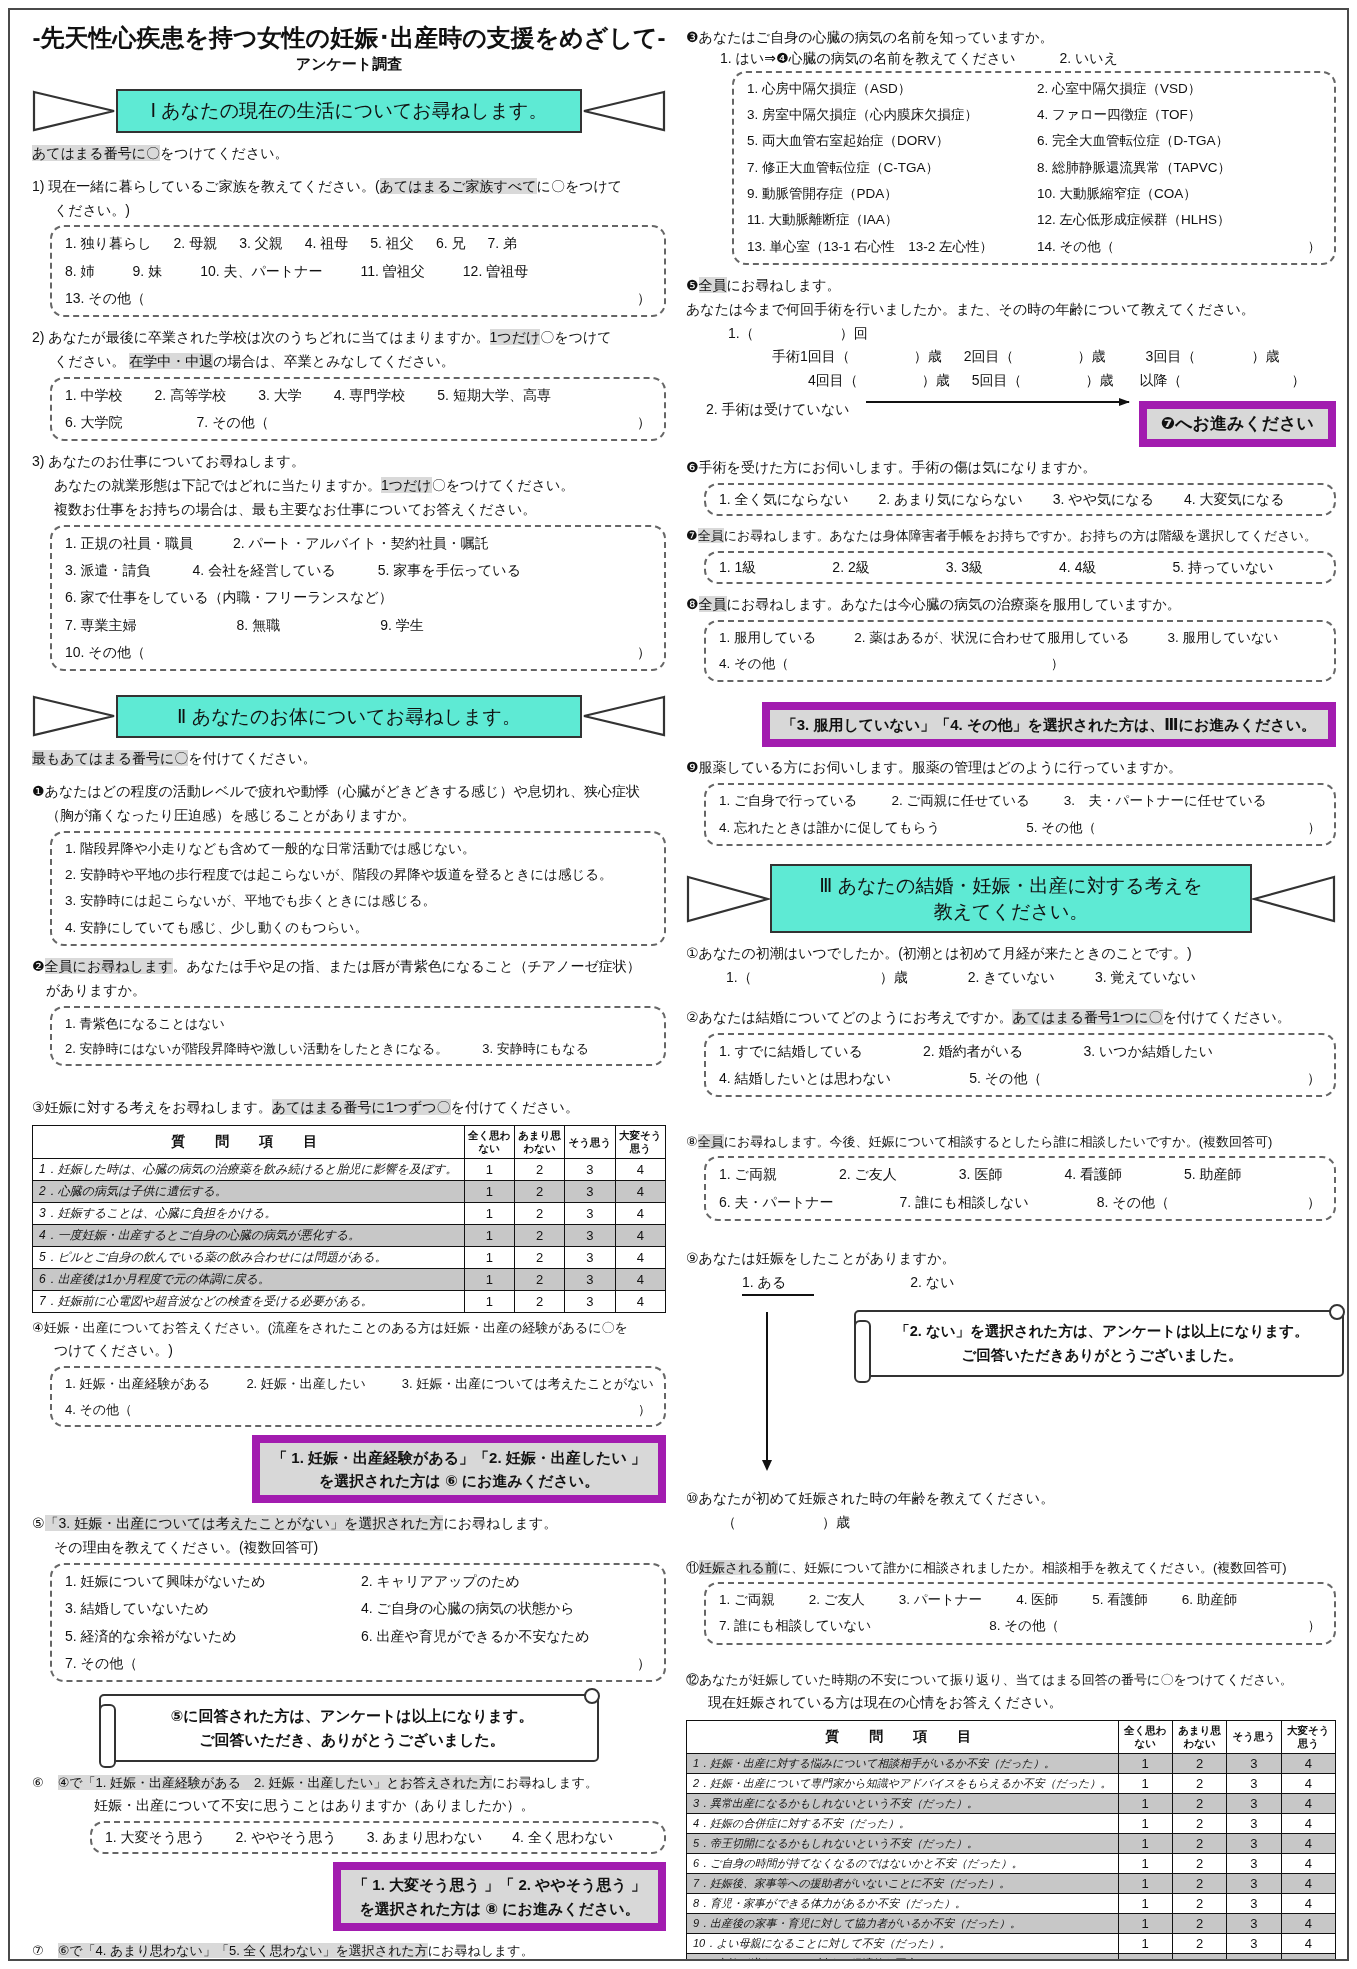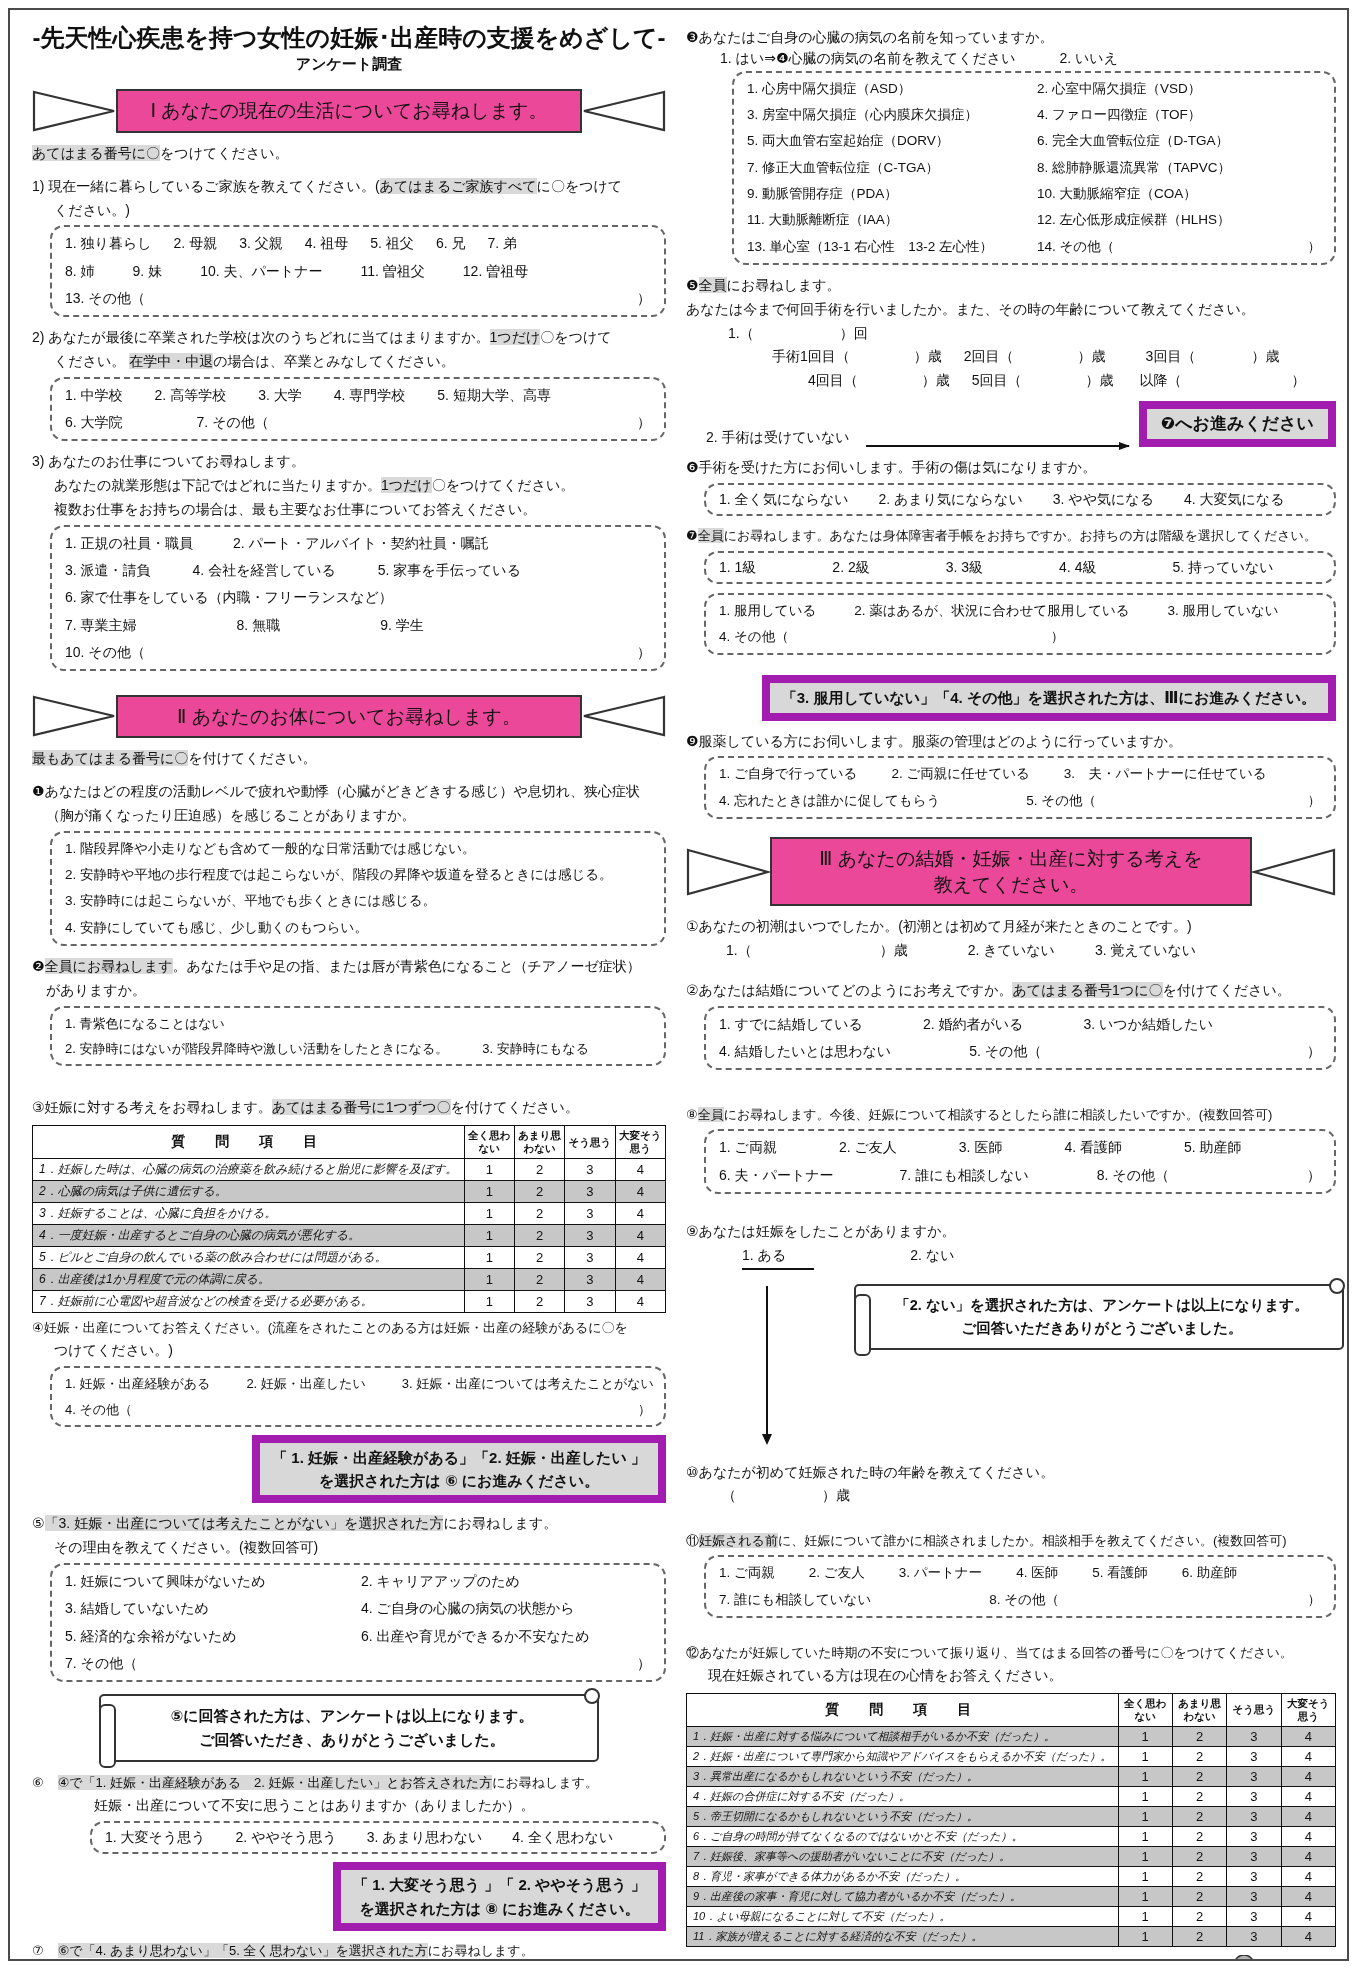--- a/index.html
+++ b/index.html
@@ -8,21 +8,21 @@
   .sheet{position:absolute;inset:8px;border:2px solid #4a4a4a;background:#fff;overflow:hidden;}
   .col{position:absolute;font-size:14px;}
   .col-left{left:22px;top:12px;width:634px;}
   .col-right{left:676px;top:16px;width:650px;}
 
   .title{font-size:24px;font-weight:bold;text-align:center;white-space:nowrap;}
   .subtitle{font-size:15px;font-weight:bold;text-align:center;margin-top:1px;}
 
   .ribbon{display:flex;align-items:center;margin:14px 0 8px;}
   .tail{flex:0 0 auto;}
-  .ribbon-box{flex:1;border:2px solid #333;background:#ec4899;text-align:center;
+  .ribbon-box{flex:1;border:2px solid #333;background:#5eead4;text-align:center;
               font-size:19px;padding:7px 2px;line-height:1.35;}
 
   .hl{background:#d9d9d9;}
   .qb{margin-top:9px;}
   .qline{line-height:1.7;}
   .small{font-size:13px;white-space:nowrap;}
   .ind{padding-left:22px;}
   .ind2{padding-left:62px;}
   .dbox{border:2px dashed #666;border-radius:14px;padding:3px 13px;margin:3px 0 5px 18px;line-height:1.95;}
   .o-line{display:flex;column-gap:26px;align-items:baseline;flex-wrap:nowrap;white-space:nowrap;}
@@ -45,21 +45,21 @@
   .qt th,.qt td{border:1.6px solid #111;}
   .qt th{font-size:10.5px;font-weight:bold;padding:3px 1px;line-height:1.25;}
   .qt th.qh{font-size:14px;letter-spacing:8px;}
   .qt td.lbl{font-size:12px;padding:2px 6px;white-space:nowrap;font-style:italic;}
   .qt td.sc{width:54px;text-align:center;font-size:13px;}
   .qt th.sc{width:54px;}
   .qt tr.shaded td{background:#c7c7c7;}
   .qt2 td.lbl{font-size:11px;}
   .qt2 td.sc,.qt2 th.sc{width:52px;}
 
-  .arrow-row{display:flex;align-items:flex-end;margin:8px 0 2px 20px;}
+  .arrow-row{display:flex;align-items:flex-start;margin:8px 0 2px 20px;}
   .hline{flex:1;height:0;border-top:2px solid #111;position:relative;margin:0 10px 0 16px;}
   .hline::after{content:"";position:absolute;right:-1px;top:-5px;
                 border-left:11px solid #111;border-top:4.5px solid transparent;border-bottom:4.5px solid transparent;}
   .e9zone{position:relative;height:168px;margin-top:6px;}
   .varrow{position:absolute;left:80px;top:2px;height:150px;border-left:2px solid #111;}
   .varrow::after{content:"";position:absolute;left:-6.5px;bottom:-9px;
                  border-top:11px solid #111;border-left:5.5px solid transparent;border-right:5.5px solid transparent;}
   .ul{border-bottom:2px solid #111;padding-right:28px;}
 
   .dog{position:relative;width:205px;margin-left:auto;margin-top:8px;}
@@ -451,20 +451,21 @@
             <span>1. 1級</span>
             <span>2. 2級</span>
             <span>3. 3級</span>
             <span>4. 4級</span>
             <span>5. 持っていない</span>
           </div>
         </div>
     </div>
 
     <div class="qb">
+      <div class="qline"><span>❽</span><span class="hl">全員</span><span>にお尋ねします。あなたは今心臓の病気の治療薬を服用していますか。</span></div>
       <div class="dbox" style="font-size:13.5px">
         <div class="o-line" style="column-gap:38px">
             <span>1. 服用している</span>
             <span>2. 薬はあるが、状況に合わせて服用している</span>
             <span>3. 服用していない</span>
           </div>
         <div class="o-line">
             <span>4. その他（</span>
             <span class="blank" style="width:210px"></span>
             <span>）</span>

